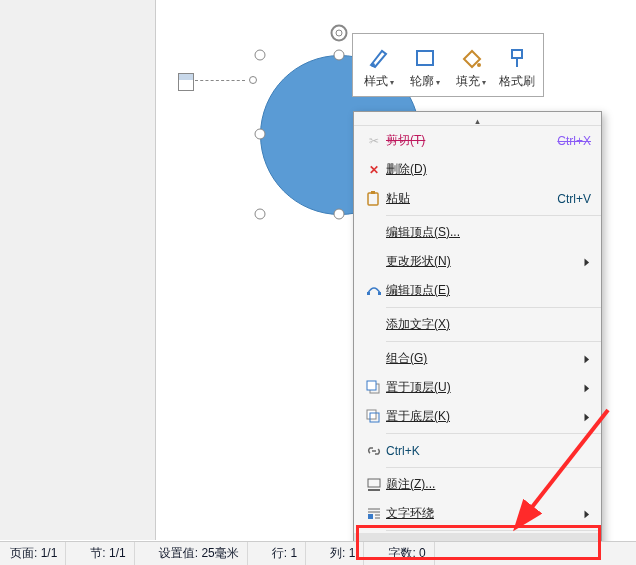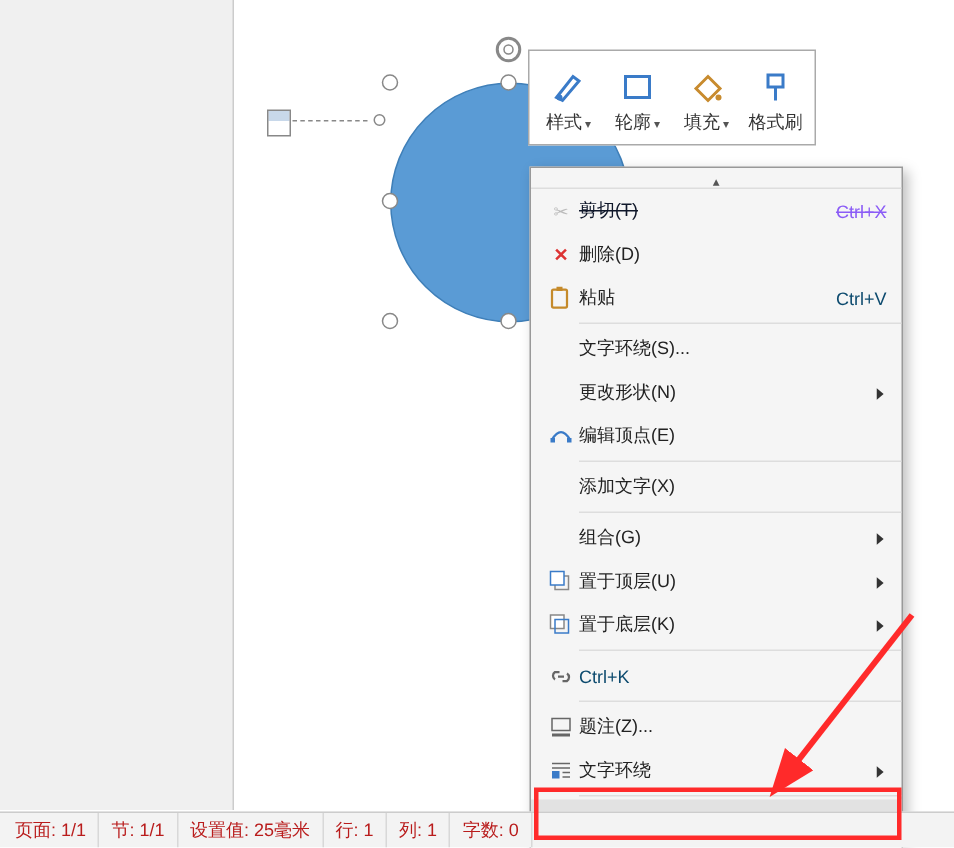--- a/index.html
+++ b/index.html
@@ -157,31 +157,32 @@
   }
   .ctx .item .icon-slot {
     width: 24px;
     display: flex;
     align-items: center;
     justify-content: center;
   }
   .ctx .item .label {
     flex: 1 1 auto;
     white-space: nowrap;
+    text-decoration: underline;
   }
   .ctx .item .shortcut {
     color: #0c4a6e;
   }
   .ctx .item .sub {
     color: #333;
     font-size: 10px;
     transform: scaleX(0.6);
   }
   .ctx .item.disabled .label {
-    color: #0f172a;
+    color: #be185d;
   }
   .ctx .sep {
     border-top: 1px solid #ddd;
     margin: 2px 0 2px 32px;
   }
   .ctx .item.selected {
     background: #e2e2e2;
   }
   .ctx .item .strike {
     text-decoration: line-through;
@@ -192,23 +193,23 @@
     position: absolute;
     left: 0;
     right: 0;
     bottom: 0;
     height: 23px;
     background: #f3f3f3;
     border-top: 1px solid #ccc;
     display: flex;
     align-items: center;
     font-size: 12px;
-    color: #b91c1c;
+    color: #0f172a;
     padding: 0 2px;
-    gap: 0;
+    gap: 16px;
   }
   .status .cell {
     padding: 0 8px;
     border-right: 1px solid #d8d8d8;
     line-height: 23px;
     white-space: nowrap;
   }
   
   .ann-box {
     position: absolute;
@@ -296,21 +297,21 @@
       </svg>
     </div>
     <span class="label">粘贴</span>
     <span class="shortcut">Ctrl+V</span>
   </div>
 
   <div class="sep"></div>
 
   <div class="item">
     <div class="icon-slot"></div>
-    <span class="label">文字环绕(S)...</span>
+    <span class="label">编辑顶点(S)...</span>
   </div>
 
   <div class="item">
     <div class="icon-slot"></div>
     <span class="label">更改形状(N)</span>
     <span class="sub">▶</span>
   </div>
 
   <div class="item">
     <div class="icon-slot">

